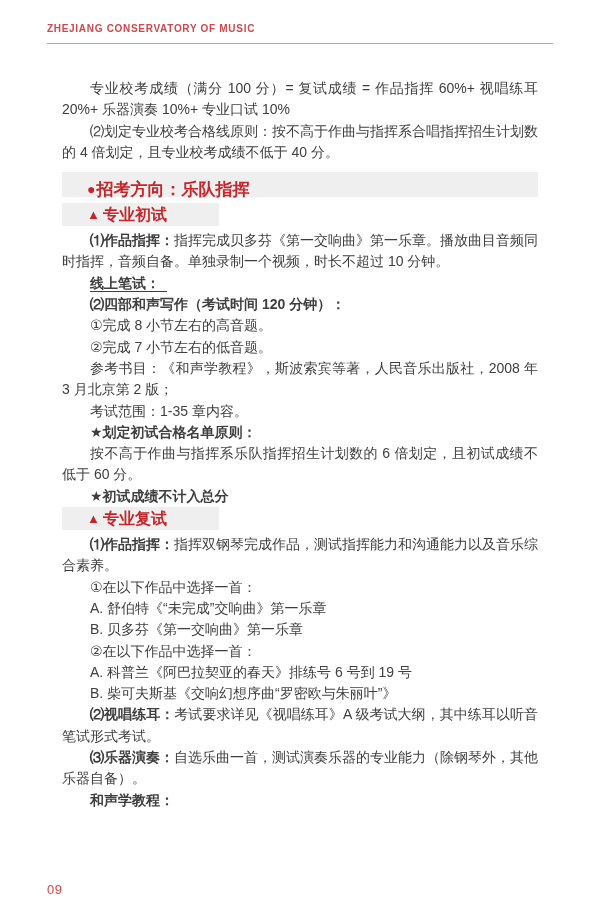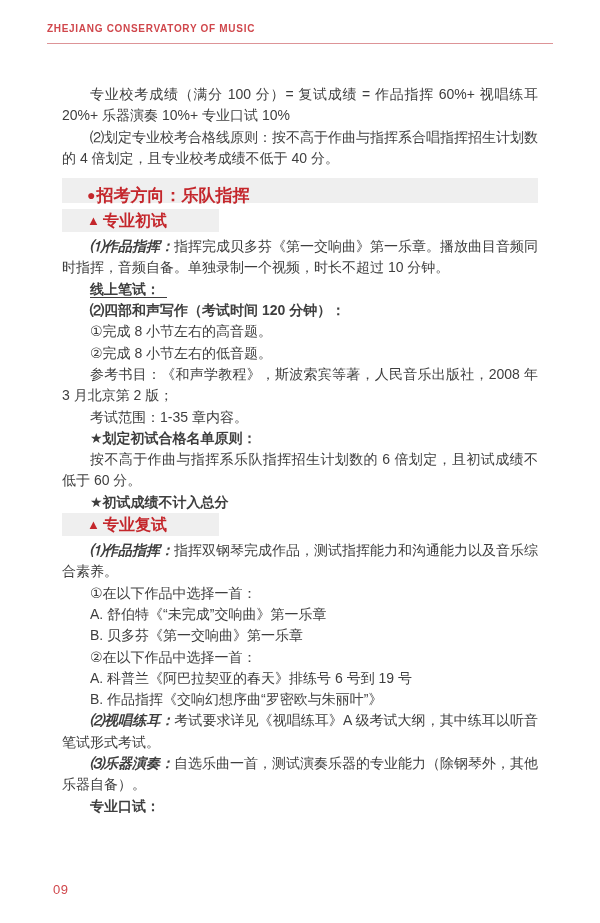--- a/index.html
+++ b/index.html
@@ -15,29 +15,29 @@
   .brand {
     color:#d0474c;
     font-size:10px;
     letter-spacing:0.7px;
     font-weight:bold;
   }
   .header-rule { margin-top:9px; border-top:1px solid #dd9497; height:0; }
 
   
   .content {
-    margin:28px 62px 0 62px;
+    margin:22px 62px 0 62px;
     font-size:14px;
     line-height:21.3px;
     color:#3e3e3e;
     text-align:justify;
   }
   .content p { margin:0; text-indent:2em; }
   .bold { font-weight:bold; }
-  b { font-weight:bold;font-style:italic; }
+  b { font-weight:bold; }
 
   .section-heading {
     margin:9px 0 6px 0;
     background:#efefef;
     height:25px; line-height:34px;
     padding-left:25px;
     font-size:17px; font-weight:bold;
     color:#c4262b;
     text-align:left;
   }
@@ -57,21 +57,21 @@
   .sub-heading .tri { font-size:13px; margin-right:3px; vertical-align:1px; }
 
   .u-label {
     font-weight:bold;
     border-bottom:1.5px solid #3e3e3e;
     padding-right:7px;
   }
 
   .page-number {
     position:absolute;
-    left:53px; bottom:26px;
+    left:47px; bottom:26px;
     color:#d0474c;
     font-size:13px;
     letter-spacing:0.5px;
   }
 </style>
 </head>
 <body>
 
 <div class="page">
 
@@ -93,43 +93,43 @@
       <span class="tri">▲</span><span>专业初试</span>
     </div>
 
 
     <p><b>⑴作品指挥：</b><span>指挥完成贝多芬《第一交响曲》第一乐章。播放曲目音频同时指挥，音频自备。单独录制一个视频，时长不超过 10 分钟。</span></p>
 
     <p><span class="u-label">线上笔试：</span></p>
 
     <p class="bold">⑵四部和声写作（考试时间 120 分钟）：</p>
     <p>①完成 8 小节左右的高音题。</p>
-    <p>②完成 8 小节左右的低音题。</p>
+    <p>②完成 7 小节左右的低音题。</p>
     <p>参考书目：《和声学教程》，斯波索宾等著，人民音乐出版社，2008 年 3 月北京第 2 版；</p>
     <p>考试范围：1-35 章内容。</p>
     <p class="bold">★划定初试合格名单原则：</p>
     <p>按不高于作曲与指挥系乐队指挥招生计划数的 6 倍划定，且初试成绩不低于 60 分。</p>
     <p class="bold">★初试成绩不计入总分</p>
 
     <div class="sub-heading">
       <span class="tri">▲</span><span>专业复试</span>
     </div>
 
     <p><b>⑴作品指挥：</b><span>指挥双钢琴完成作品，测试指挥能力和沟通能力以及音乐综合素养。</span></p>
 
     <p>①在以下作品中选择一首：</p>
     <p>A. 舒伯特《“未完成”交响曲》第一乐章</p>
     <p>B. 贝多芬《第一交响曲》第一乐章</p>
     <p>②在以下作品中选择一首：</p>
     <p>A. 科普兰《阿巴拉契亚的春天》排练号 6 号到 19 号</p>
-    <p>B. 作品指挥《交响幻想序曲“罗密欧与朱丽叶”》</p>
+    <p>B. 柴可夫斯基《交响幻想序曲“罗密欧与朱丽叶”》</p>
 
     <p><b>⑵视唱练耳：</b><span>考试要求详见《视唱练耳》A 级考试大纲，其中练耳以听音笔试形式考试。</span></p>
 
     <p><b>⑶乐器演奏：</b><span>自选乐曲一首，测试演奏乐器的专业能力（除钢琴外，其他乐器自备）。</span></p>
 
-    <p class="bold">专业口试：</p>
+    <p class="bold">和声学教程：</p>
 
   </div>
 
   <div class="page-number">09</div>
 
 </div>
 
 </body></html>

